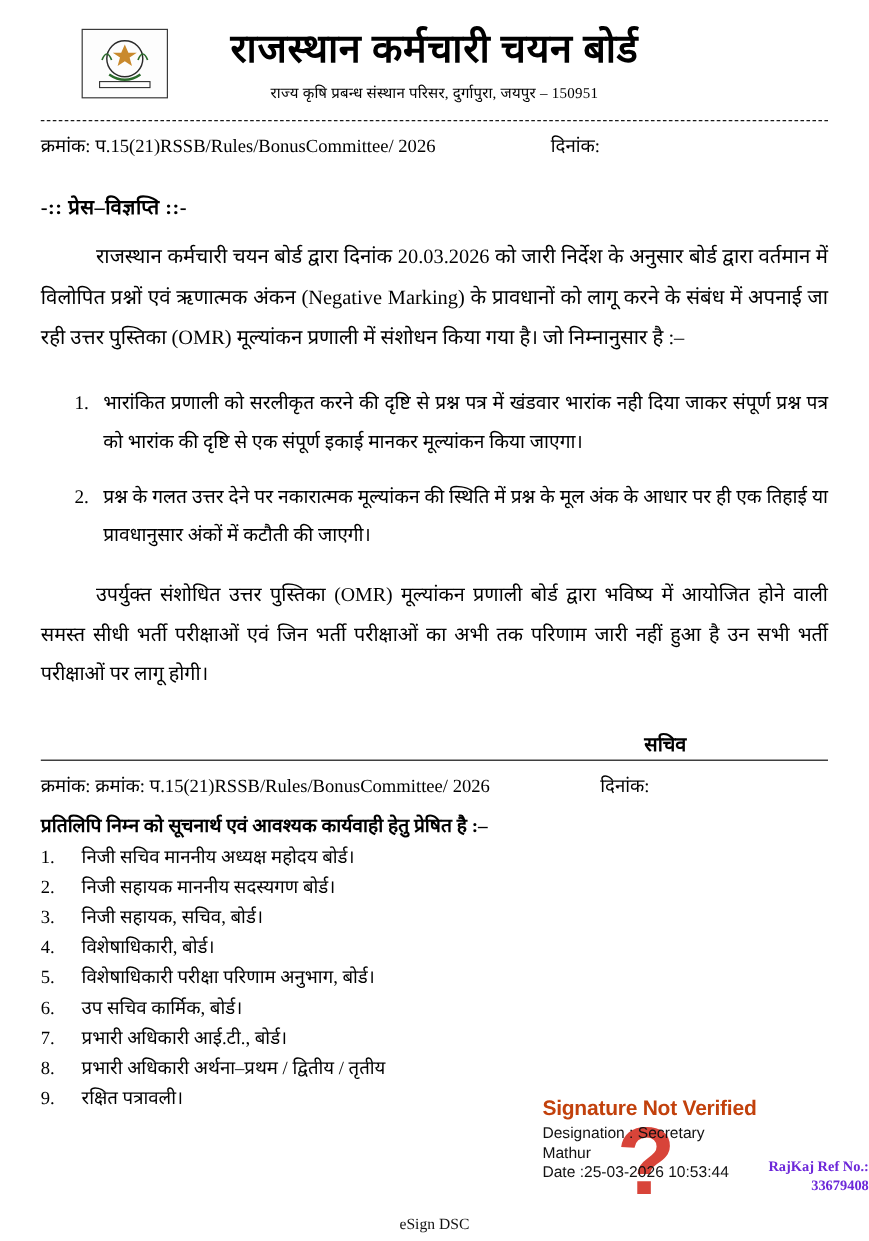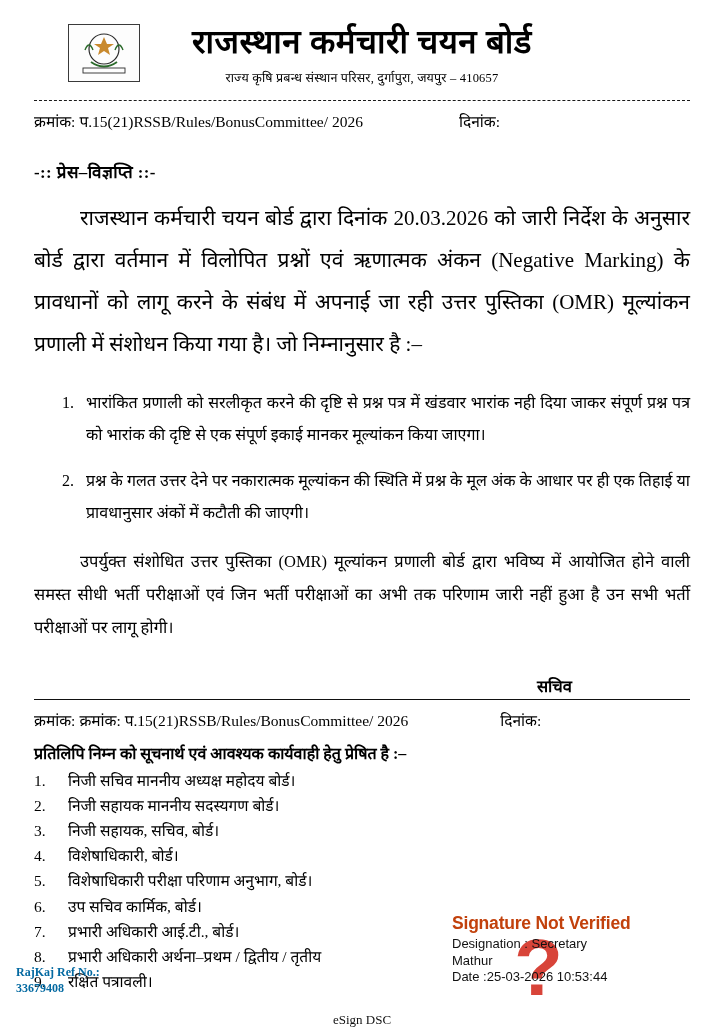--- a/index.html
+++ b/index.html
@@ -77,21 +77,21 @@
   .press-heading {
     text-align: left;
     font-size: 17px;
     font-weight: 700;
     margin-top: 28px;
     letter-spacing: 0.4px;
   }
 
   
   .body-para {
-    font-size: 21px;
+    font-size: 17px;
     line-height: 2.0;
     text-align: justify;
     text-justify: inter-word;
     margin-top: 14px;
   }
   .body-para.indent { text-indent: 46px; }
 
   ol.points {
     margin: 22px 0 0 0;
     padding-left: 44px;
@@ -152,22 +152,22 @@
   }
   ol.copylist li .num { width: 34px; flex: 0 0 34px; }
   ol.copylist li .txt { flex: 1; }
 
   
   .rajkaj {
     position: absolute;
     left: 16px;
     right: 0;
     bottom: 38px;
-    text-align: left;
-    color: #0369a1;
+    text-align: right;
+    color: #6d28d9;
     font-size: 12px;
     font-weight: 700;
     line-height: 1.35;
   }
   .esign-dsc {
     position: absolute;
     left: 0;
     right: 0;
     bottom: 6px;
     text-align: center;
@@ -222,21 +222,21 @@
         <circle cx="31" cy="21" r="15" fill="none" stroke="#2b2b2b" stroke-width="1.2"></circle>
         <path d="M31 9 L34 16 L41 16 L35 20 L37 27 L31 23 L25 27 L27 20 L21 16 L28 16 Z" fill="#c98a2e"></path>
         <path d="M18 34 q13 9 26 0" fill="none" stroke="#2b6b2b" stroke-width="2"></path>
         <path d="M12 22 q4 -10 8 0" fill="none" stroke="#2b6b2b" stroke-width="1.4"></path>
         <path d="M42 22 q4 -10 8 0" fill="none" stroke="#2b6b2b" stroke-width="1.4"></path>
         <rect x="10" y="40" width="42" height="5" fill="none" stroke="#2b2b2b" stroke-width="0.9"></rect>
       </svg>
     </div>
     <div class="title-wrap">
       <div class="board-title">राजस्थान कर्मचारी चयन बोर्ड</div>
-      <div class="board-address">राज्य कृषि प्रबन्ध संस्थान परिसर, दुर्गापुरा, जयपुर – 410657</div>
+      <div class="board-address">राज्य कृषि प्रबन्ध संस्थान परिसर, दुर्गापुरा, जयपुर – 150951</div>
     </div>
   </div>
 
   <div class="dashed-rule"></div>
 
   <div class="refline">
     <span class="ref-label">क्रमांक:</span>
     <span class="ref-value">प.15(21)RSSB/Rules/BonusCommittee/ 2026</span>
     <span class="date-label">दिनांक:</span>
   </div>

